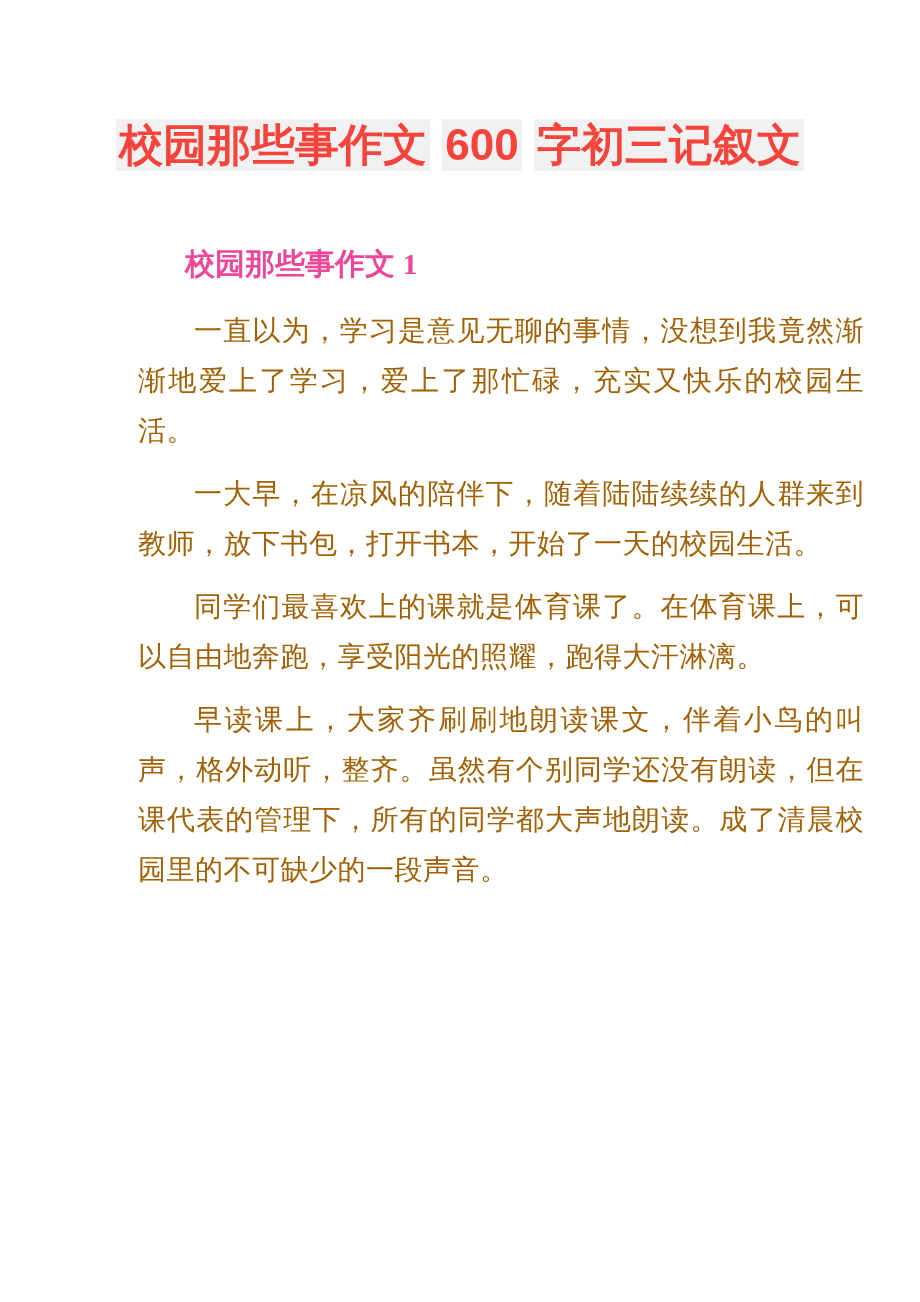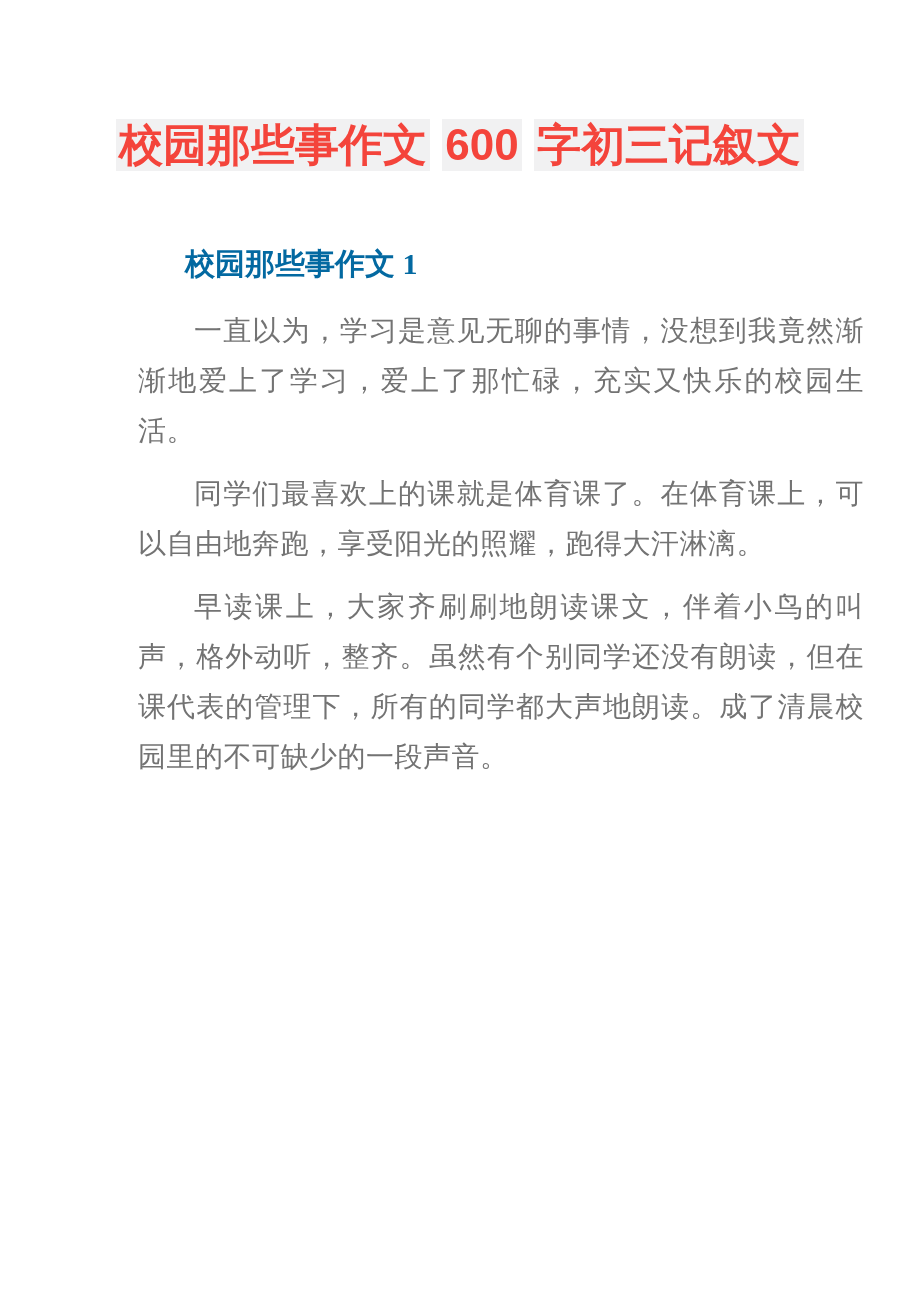--- a/index.html
+++ b/index.html
@@ -41,27 +41,27 @@
     width: 734px;
     box-sizing: border-box;
   }
   .subtitle {
     margin: 75px 0 0 0;
     padding-left: 47px;
     font-family: "Liberation Serif", "DejaVu Serif", serif;
     font-weight: bold;
     font-size: 30px;
     line-height: 36px;
-    color: #0369a1;
+    color: #ec4899;
   }
   .para {
     margin: 13px 8px 0 0;
     font-size: 28px;
     line-height: 50px;
-    color: #737373;
+    color: #a16207;
     text-align: justify;
     text-indent: 2em;
     letter-spacing: 0.5px;
   }
   .para:first-of-type {
     margin-top: 24px;
   }
 </style>
 </head>
 <body>
@@ -71,17 +71,18 @@
   <header class="title">
     <span class="hl">校园那些事作文</span>
     <span class="hl">600</span>
     <span class="hl">字初三记叙文</span>
   </header>
 
   <main class="content">
     <h2 class="subtitle">校园那些事作文 1</h2>
 
     <p class="para">一直以为，学习是意见无聊的事情，没想到我竟然渐渐地爱上了学习，爱上了那忙碌，充实又快乐的校园生活。</p>
+    <p class="para">一大早，在凉风的陪伴下，随着陆陆续续的人群来到教师，放下书包，打开书本，开始了一天的校园生活。</p>
     <p class="para">同学们最喜欢上的课就是体育课了。在体育课上，可以自由地奔跑，享受阳光的照耀，跑得大汗淋漓。</p>
     <p class="para">早读课上，大家齐刷刷地朗读课文，伴着小鸟的叫声，格外动听，整齐。虽然有个别同学还没有朗读，但在课代表的管理下，所有的同学都大声地朗读。成了清晨校园里的不可缺少的一段声音。</p>
   </main>
 
 </div>
 
 </body></html>

